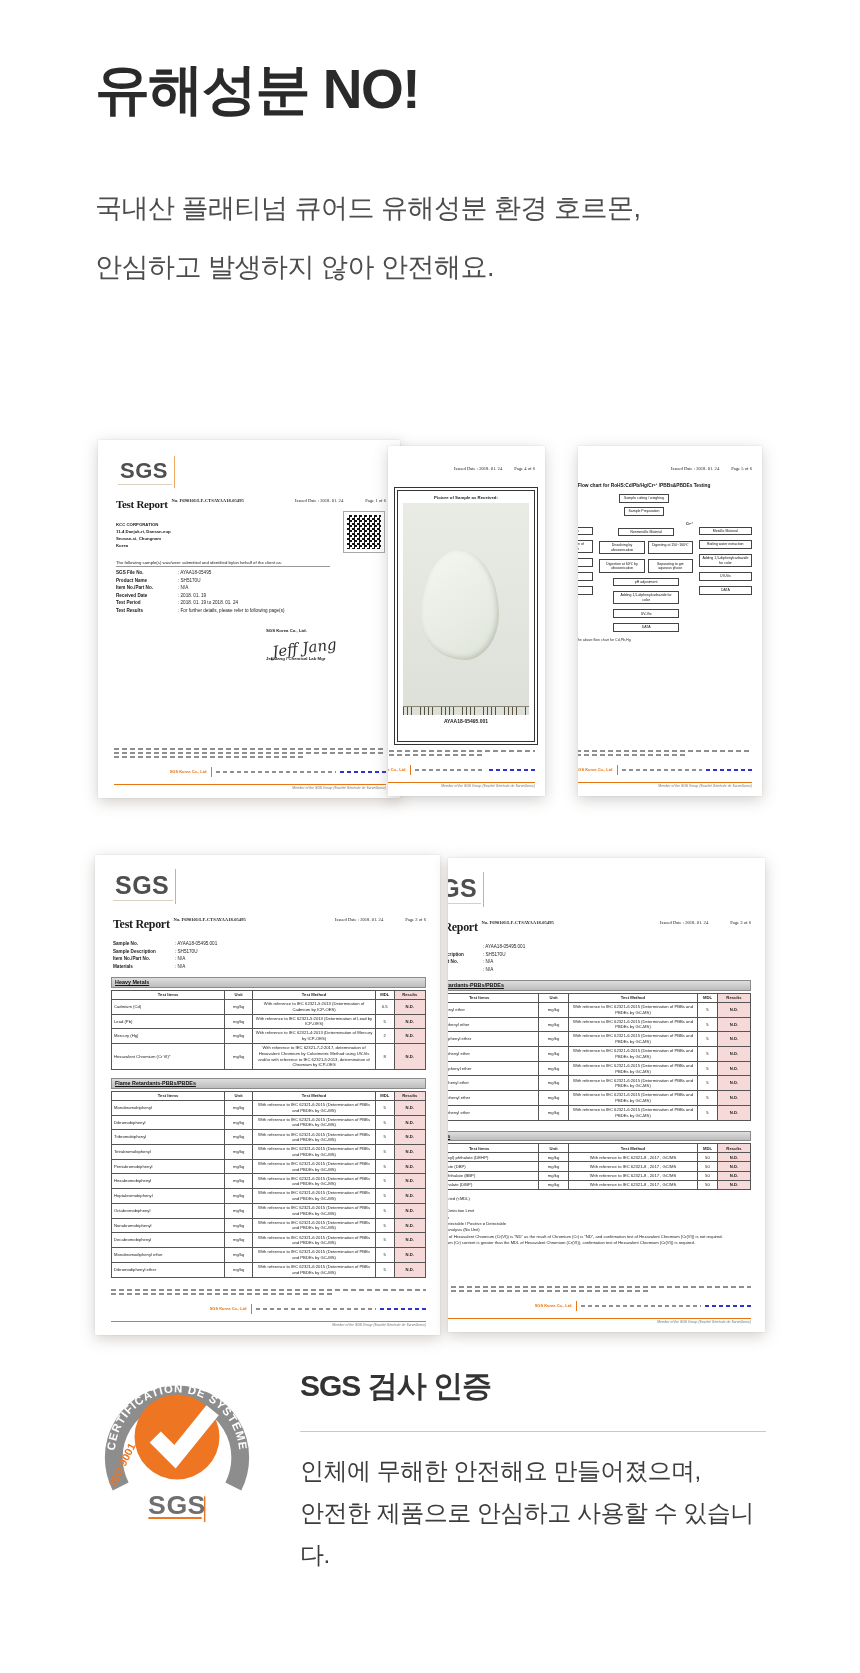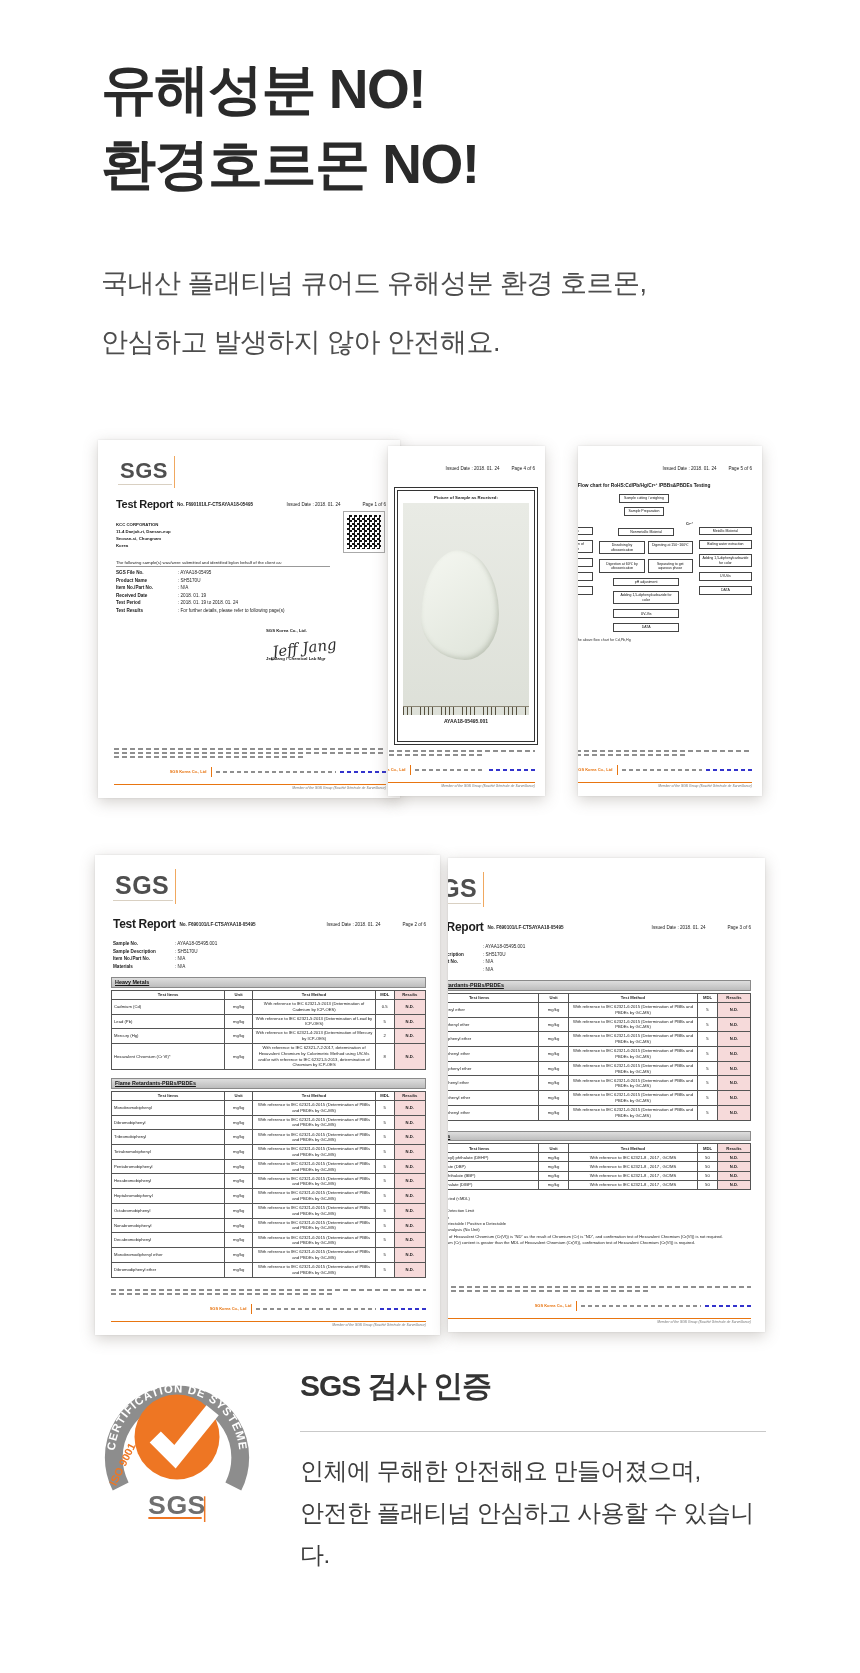--- a/index.html
+++ b/index.html
@@ -1,34 +1,34 @@
 <!DOCTYPE html>
 <html><head>
 <meta charset="utf-8">
 <style>
   * { margin:0; padding:0; box-sizing:border-box; }
   html,body { width:860px; height:1673px; background:#ffffff; font-family:"Liberation Sans", sans-serif; }
   body { position:relative; overflow:hidden; }
 
   
-  .hero { position:absolute; left:101px; top:52px; width:680px; }
+  .hero { position:absolute; left:95px; top:52px; width:680px; }
   .hero h1 { font-size:55px; line-height:1.36; letter-spacing:-1.5px; font-weight:800; color:#2a2a2a; }
   .hero .sub { margin-top:52px; font-size:27px; line-height:2.2; color:#4d4d4d; letter-spacing:-0.5px; }
 
   
   .doc { position:absolute; background:#fff; box-shadow:0 4px 14px rgba(110,100,90,.30), 0 0 2px rgba(0,0,0,.10); }
   .doc-inner { position:relative; height:100%; }
   .clip { overflow:hidden; }
   .sgs-logo { font-weight:bold; color:#4f4f4f; letter-spacing:0.5px; line-height:1; border-bottom:1px solid #d9d0c2; padding:0 4px 2px 2px; display:inline-block; position:relative; }
   .sgs-logo::after { content:""; position:absolute; right:-3px; top:-4px; bottom:-4px; width:1px; background:#f0a860; }
   .tiny  { font-size:5px;  color:#222; }
   .micro { font-size:4.3px; color:#222; }
   .nano  { font-size:3.6px; color:#333; }
   .bold { font-weight:bold; }
-  .hdr-line { position:absolute; left:18px; right:14px; display:flex; align-items:center; }
+  .hdr-line { position:absolute; left:18px; right:14px; display:flex; align-items:flex-start;font-family:Liberation Serif, serif; }
   .hdr-line .tr { font-size:11px; font-weight:800; color:#1d1d1d; letter-spacing:-0.3px; }
   .hdr-line .no { font-size:4.6px; font-weight:bold; margin-left:4px; color:#222; }
   .hdr-line .iss { font-size:4.6px; margin-left:auto; color:#222; }
   .hdr-line .pg { font-size:4.6px; margin-left:22px; color:#222; }
 
   .fields { position:absolute; }
   .frow { display:flex; margin-bottom:2.6px; }
   .frow .fl { width:62px; font-weight:bold; font-size:4.6px; color:#222; }
   .frow .fv { font-size:4.6px; color:#222; }
 
@@ -84,21 +84,20 @@
   .cert-rule { border:none; border-top:1px solid #c9c9c9; margin:24px 0 18px 0; }
   .cert-text p { font-size:24px; color:#3d3d3d; line-height:1.75; letter-spacing:-0.5px; }
   .badge { position:absolute; left:93px; top:1350px; }
 </style>
 </head>
 <body>
 
 <div class="hero">
   <h1>
     <div>유해성분 NO!</div>
-    <div>환경호르몬 NO!</div>
   </h1>
   <div class="sub">
     <div>국내산 플래티넘 큐어드 유해성분 환경 호르몬,</div>
     <div>안심하고 발생하지 않아 안전해요.</div>
   </div>
 </div>
 
 <div class="doc" style="left:98px; top:440px; width:302px; height:358px;">
   <div class="doc-inner">
     <div class="sgs-logo" style="font-size:22px; position:absolute; left:20px; top:20px;">SGS</div>
@@ -658,14 +657,14 @@
     <path d="M 63 88 L 83 108 L 121 61" stroke="#ffffff" stroke-width="16" fill="none"></path>
     <text x="85" y="166" text-anchor="middle" font-size="27" font-weight="bold" fill="#6f6f6f" letter-spacing="0.5">SGS</text>
     <path d="M 56 170 H 110" stroke="#ee7623" stroke-width="2"></path>
     <path d="M 113 148 V 174" stroke="#ee7623" stroke-width="1.5"></path>
   </svg>
 </div>
 <div class="cert-text">
   <h2>SGS 검사 인증</h2>
   <hr class="cert-rule">
   <p>인체에 무해한 안전해요 만들어졌으며,</p>
-  <p>안전한 플래티넘 안심하고 사용할 수 있습니다.</p>
+  <p>안전한 제품으로 안심하고 사용할 수 있습니다.</p>
 </div>
 
 </body></html>

